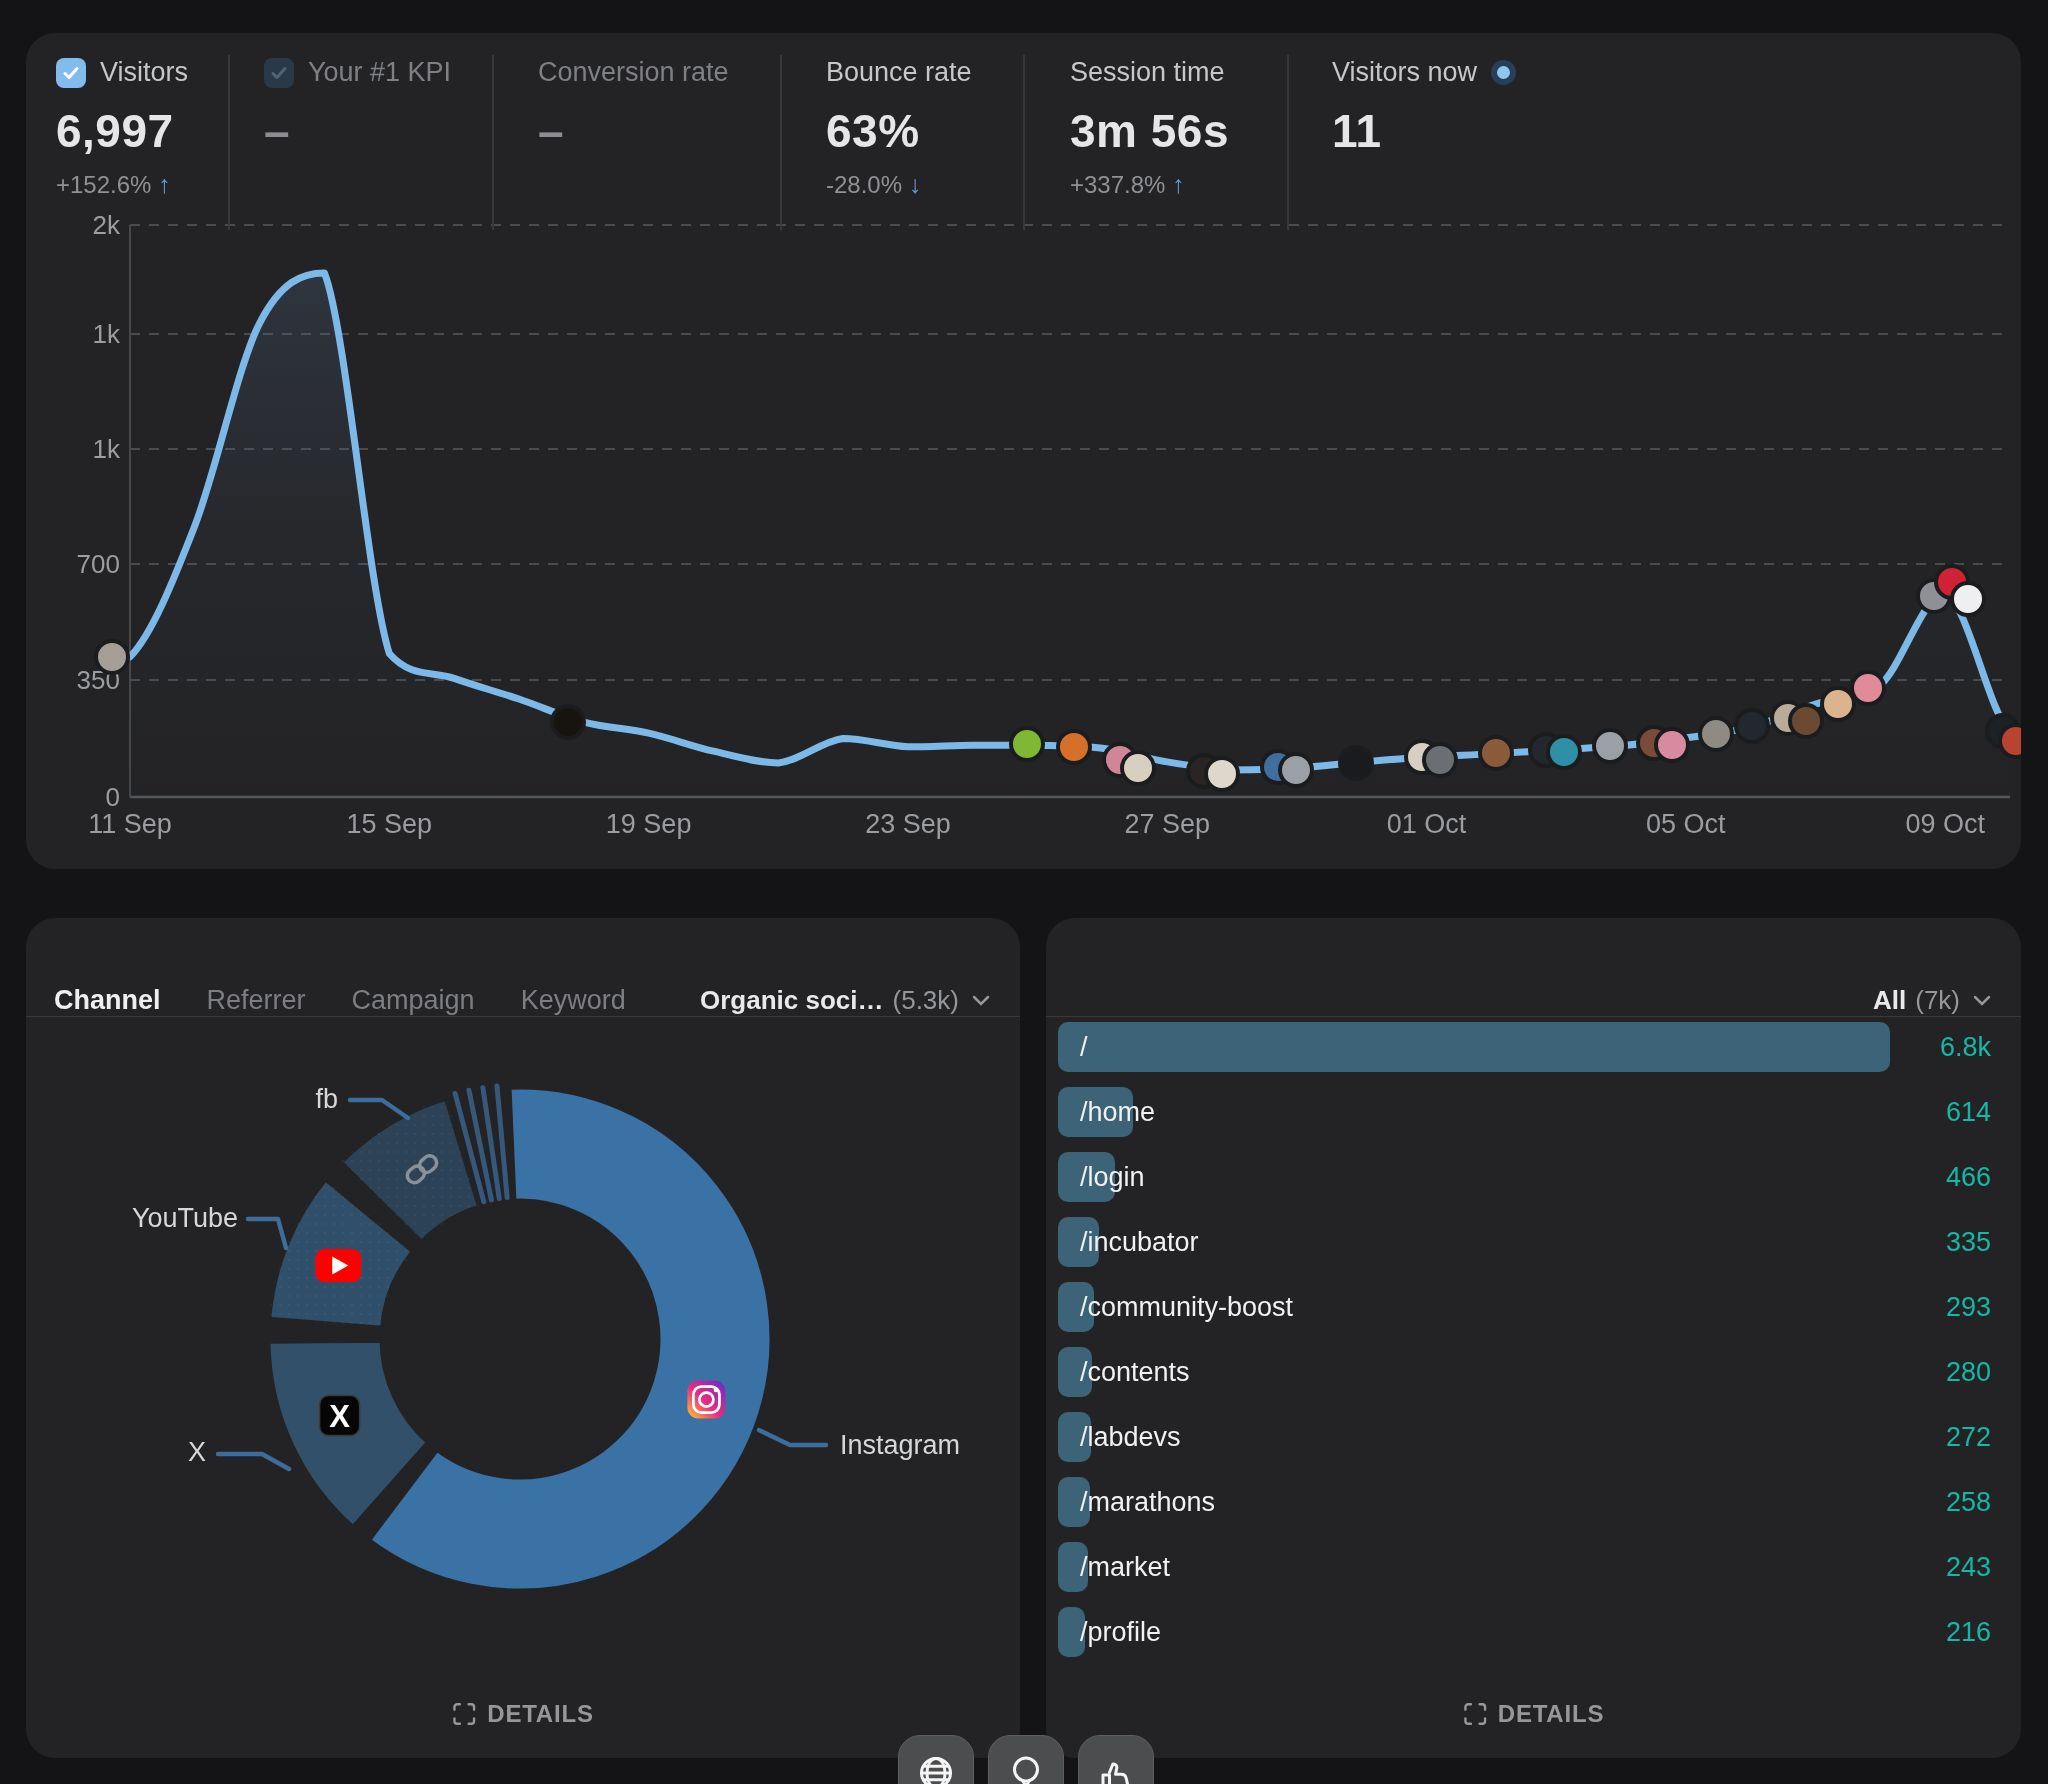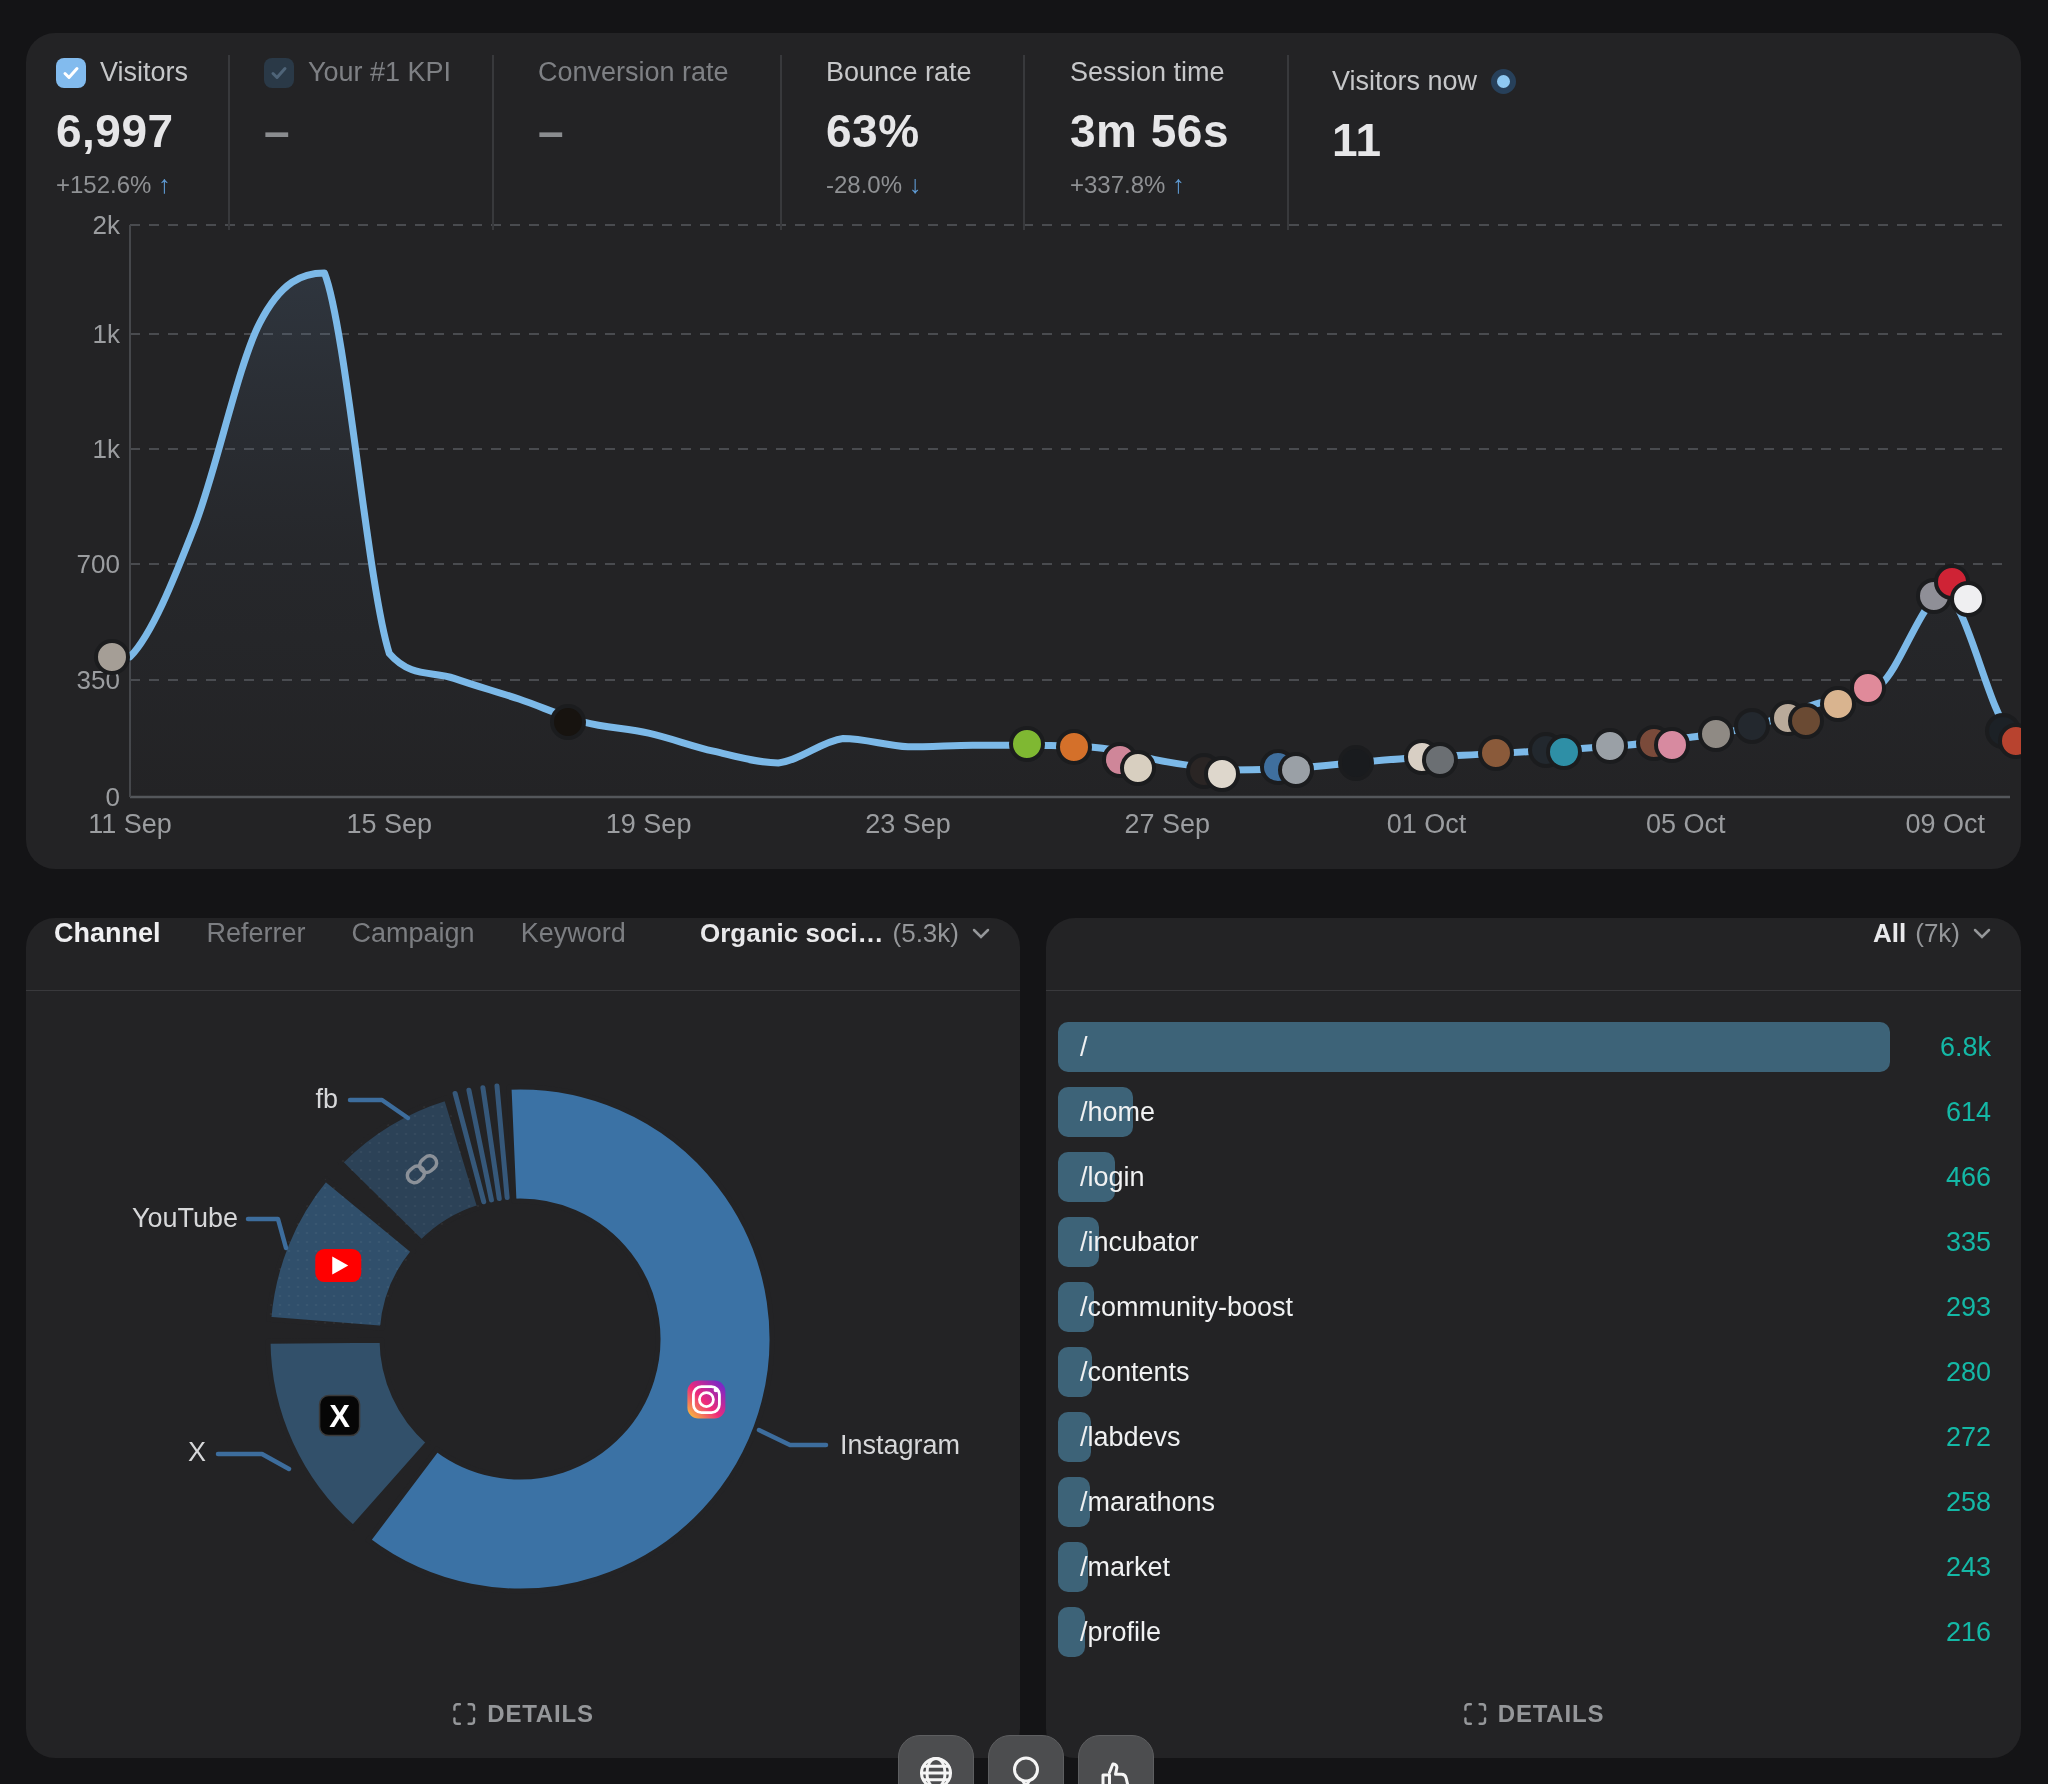--- a/index.html
+++ b/index.html
@@ -8,37 +8,37 @@
   .card { position:absolute; background:#232325; border-radius:29px; }
   .top-card { left:26px; top:33px; width:1995px; height:836px; }
   .left-panel { left:26px; top:918px; width:994px; height:840px; }
   .right-panel { left:1046px; top:918px; width:975px; height:840px; }
 
   
   .kpi-row { position:absolute; top:22px; left:0; right:0; height:175px; display:flex; padding-left:30px; z-index:3; }
   .kpi-col { border-right:2px solid #38393c; padding-top:2px; }
   .kpi-col:last-child { border-right:none; }
   .kc1{width:174px;} .kc2{width:264px;padding-left:34px;} .kc3{width:288px;padding-left:44px;}
-  .kc4{width:243px;padding-left:44px;} .kc5{width:264px;padding-left:45px;} .kc6{flex:1;padding-left:43px;margin-top:9px;}
+  .kc4{width:243px;padding-left:44px;} .kc5{width:264px;padding-left:45px;} .kc6{flex:1;padding-left:43px;}
   .kpi-label { font-size:27px; color:#c6c7c9; display:flex; align-items:center; gap:14px; white-space:nowrap; }
   .kpi-label.dim { color:#7e8084; }
   .kpi-value { margin-top:16px; font-size:46px; font-weight:700; color:#e6e6e8; letter-spacing:.5px; }
   .kpi-value.dash { color:#8a8c8f; }
   .kpi-delta { margin-top:12px; font-size:24px; color:#8f9194; }
   .kpi-delta .arr { color:#5f9bd4; font-size:25px; }
   .checkbox { width:30px; height:30px; border-radius:8px; display:inline-flex; align-items:center; justify-content:center; flex:0 0 auto; }
   .checkbox.blue { background:#82bbee; }
   .checkbox.dark { background:#2a3947; }
   .checkbox svg { display:block; }
   .live-dot { width:25px; height:25px; border-radius:50%; background:#8ec8f2; border:6px solid #27405a; }
 
   #chart-svg { position:absolute; inset:0; }
 
   
-  .panel-header { position:absolute; top:0; left:0; right:0; height:73px; display:flex; align-items:flex-start; padding:0 28px; border-bottom:1px solid #39393c; }
+  .panel-header { position:absolute; top:0; left:0; right:0; height:99px; display:flex; align-items:flex-end; padding:0 28px; border-bottom:1px solid #39393c; }
   .tabs { display:flex; gap:46px; }
   .tab { font-size:27px; color:#7c7e82; cursor:pointer; white-space:nowrap; }
   .tab.active { color:#efeff1; font-weight:700; }
   .filter { margin-left:auto; display:flex; align-items:center; gap:9px; cursor:pointer; }
   .filter .f-label { font-size:26px; font-weight:700; color:#e9e9eb; }
   .filter .f-count { font-size:26px; color:#95979a; }
   .filter svg { margin-left:2px; }
 
   
   .rows { position:absolute; left:12px; right:30px; top:104px; }

